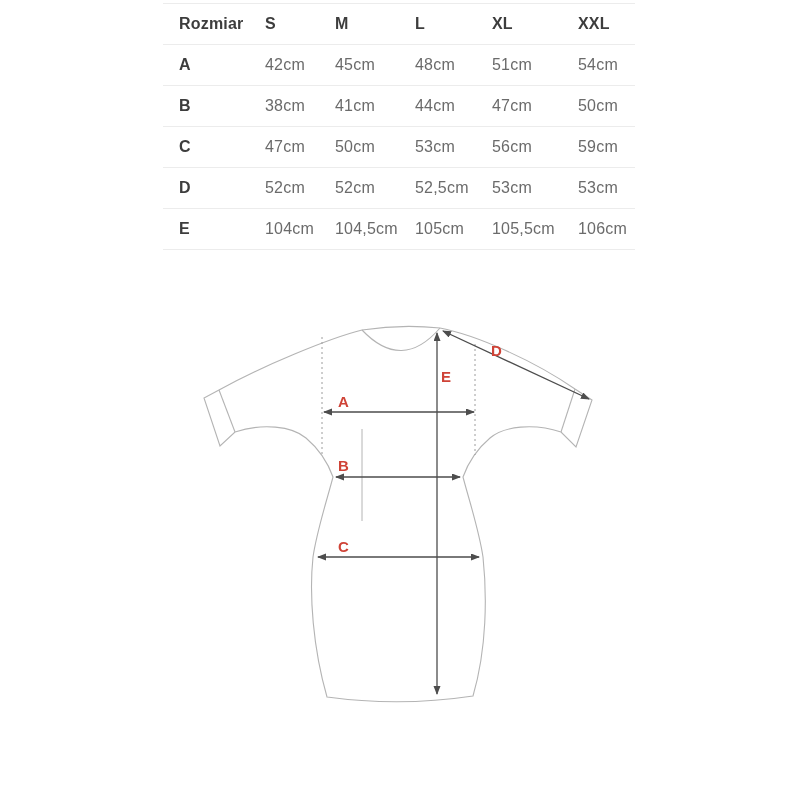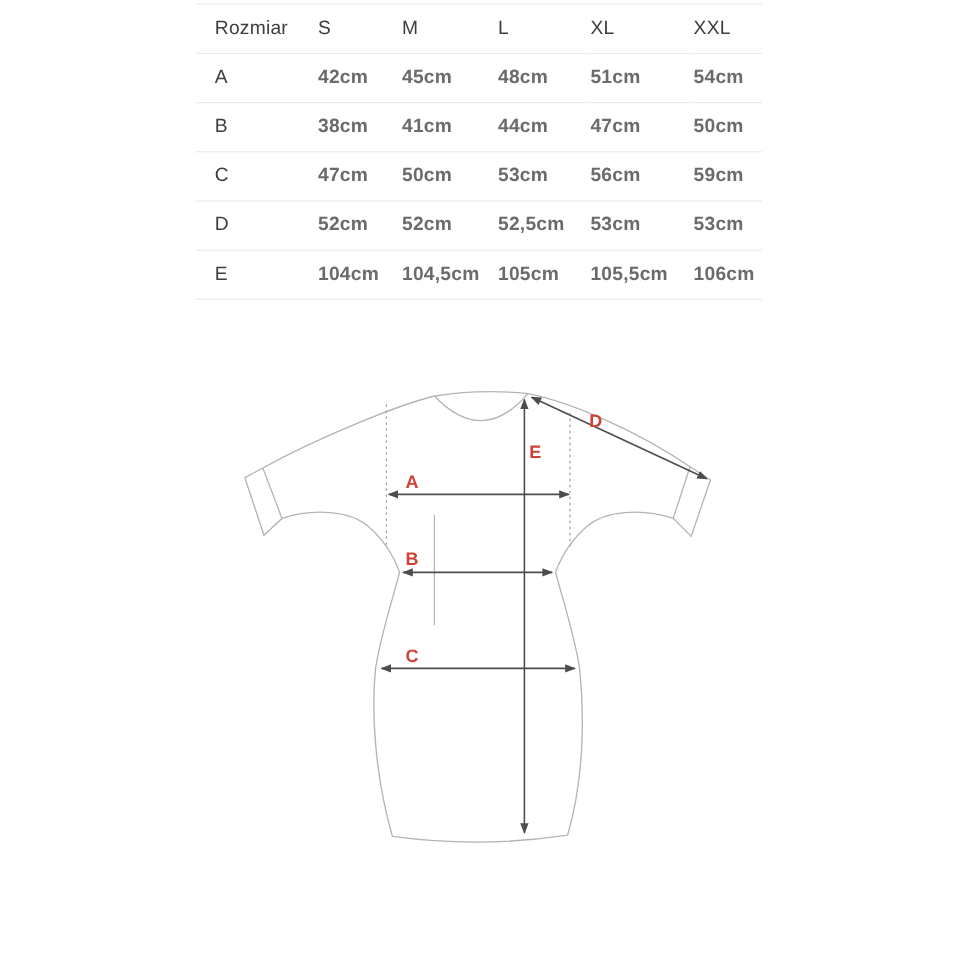--- a/index.html
+++ b/index.html
@@ -13,22 +13,22 @@
     position:absolute; left:163px; top:3px; width:472px;
     border-collapse:collapse; table-layout:fixed;
     border-top:1px solid var(--divider,#ececec);
     border-bottom:1px solid var(--divider,#ececec);
   }
   table.size-table tr { border-bottom:1px solid var(--divider,#ececec); }
   table.size-table th, table.size-table td {
     height:40px; padding:0; text-align:left; vertical-align:middle;
     font-size:16px; letter-spacing:.2px; white-space:nowrap;
   }
-  table.size-table th { font-weight:normal; color:var(--header-text,#3d3d3d); }
-  table.size-table td { font-weight:bold; color:var(--value-text,#6b6b6b); }
+  table.size-table th { font-weight:bold; color:var(--header-text,#3d3d3d); }
+  table.size-table td { font-weight:normal; color:var(--value-text,#6b6b6b); }
   table.size-table .c-label { padding-left:16px; }
 
   
   svg.dress-diagram { position:absolute; left:0; top:0; }
   .outline { fill:none; stroke:var(--outline,#b4b4b4); stroke-width:1.1; }
   .guide-dotted { fill:none; stroke:var(--dotted,#9c9c9c); stroke-width:1; stroke-dasharray:2 3; }
   .guide-plain { fill:none; stroke:var(--outline,#b4b4b4); stroke-width:1; }
   .measure-line { fill:none; stroke:var(--arrow,#4d4d4d); stroke-width:1.3; }
   .measure-label { font:bold 15px "Liberation Sans", sans-serif; fill:var(--label,#cf4337); }
   .arrow-head { fill:var(--arrow,#4d4d4d); }

